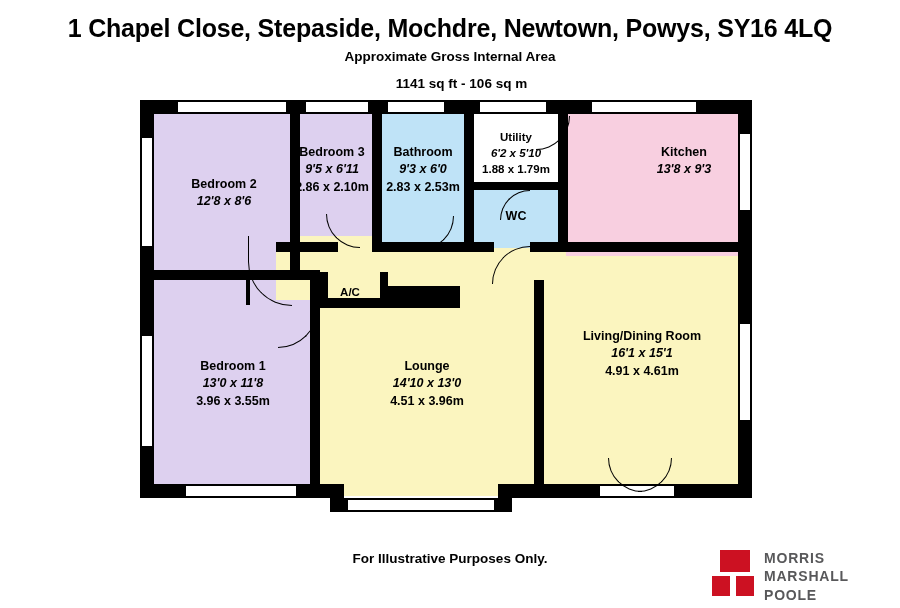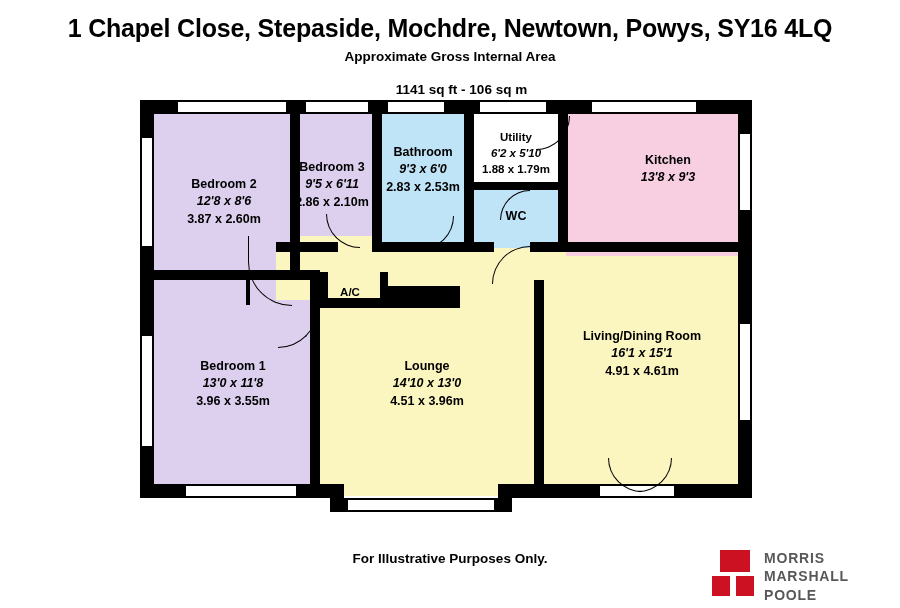--- a/index.html
+++ b/index.html
@@ -31,21 +31,21 @@
     white-space: nowrap;
   }
   #subtitle {
     font-size: 13.5px;
     font-weight: bold;
     margin-top: 6px;
   }
   #area {
     font-size: 13.5px;
     font-weight: bold;
-    margin-top: 18px;
+    margin-top: 12px;
     padding-left: 23px;
   }
 
   
   #plan {
     position: absolute;
     left: 0;
     top: 86px;
     width: 900px;
     height: 450px;
@@ -221,24 +221,23 @@
   <div class="arc" style="left:536px; top:30px; width:34px; height:34px; border-radius:0 0 34px 0; border-top:none; border-left:none;"></div>
 
   <div class="arc" style="left:492px; top:160px; width:38px; height:38px; border-radius:38px 0 0 0; border-bottom:none; border-right:none;"></div>
 
   <div class="arc" style="left:608px; top:372px; width:34px; height:34px; border-radius:0 0 0 34px; border-top:none; border-right:none;"></div>
   <div class="arc" style="left:638px; top:372px; width:34px; height:34px; border-radius:0 0 34px 0; border-top:none; border-left:none;"></div>
 
   <div class="label" style="left:148px; top:90px; width:152px;">
     <span class="nm">Bedroom 2</span>
     <span class="d1">12'8 x 8'6</span>
-    <span class="d2">3.87 x 2.60m</span>
-  </div>
-
-  <div class="label" style="left:274px; top:58px; width:116px;margin-top:15px;">
+  </div>
+
+  <div class="label" style="left:274px; top:58px; width:116px;">
     <span class="nm">Bedroom 3</span>
     <span class="d1">9'5 x 6'11</span>
     <span class="d2">2.86 x 2.10m</span>
   </div>
 
   <div class="label" style="left:368px; top:58px; width:110px;">
     <span class="nm">Bathroom</span>
     <span class="d1">9'3 x 6'0</span>
     <span class="d2">2.83 x 2.53m</span>
   </div>
@@ -246,21 +245,21 @@
   <div class="label small" style="left:462px; top:44px; width:108px;">
     <span class="nm">Utility</span>
     <span class="d1">6'2 x 5'10</span>
     <span class="d2">1.88 x 1.79m</span>
   </div>
 
   <div class="label" style="left:470px; top:122px; width:92px;">
     <span class="nm">WC</span>
   </div>
 
-  <div class="label" style="left:584px; top:58px; width:168px;margin-top:8px;">
+  <div class="label" style="left:600px; top:58px; width:168px;">
     <span class="nm">Kitchen</span>
     <span class="d1">13'8 x 9'3</span>
   </div>
 
   <div class="label small" style="left:318px; top:192px; width:64px;margin-top:7px;">
     <span class="nm">A/C</span>
   </div>
 
   <div class="label" style="left:152px; top:272px; width:162px;">
     <span class="nm">Bedroom 1</span>

